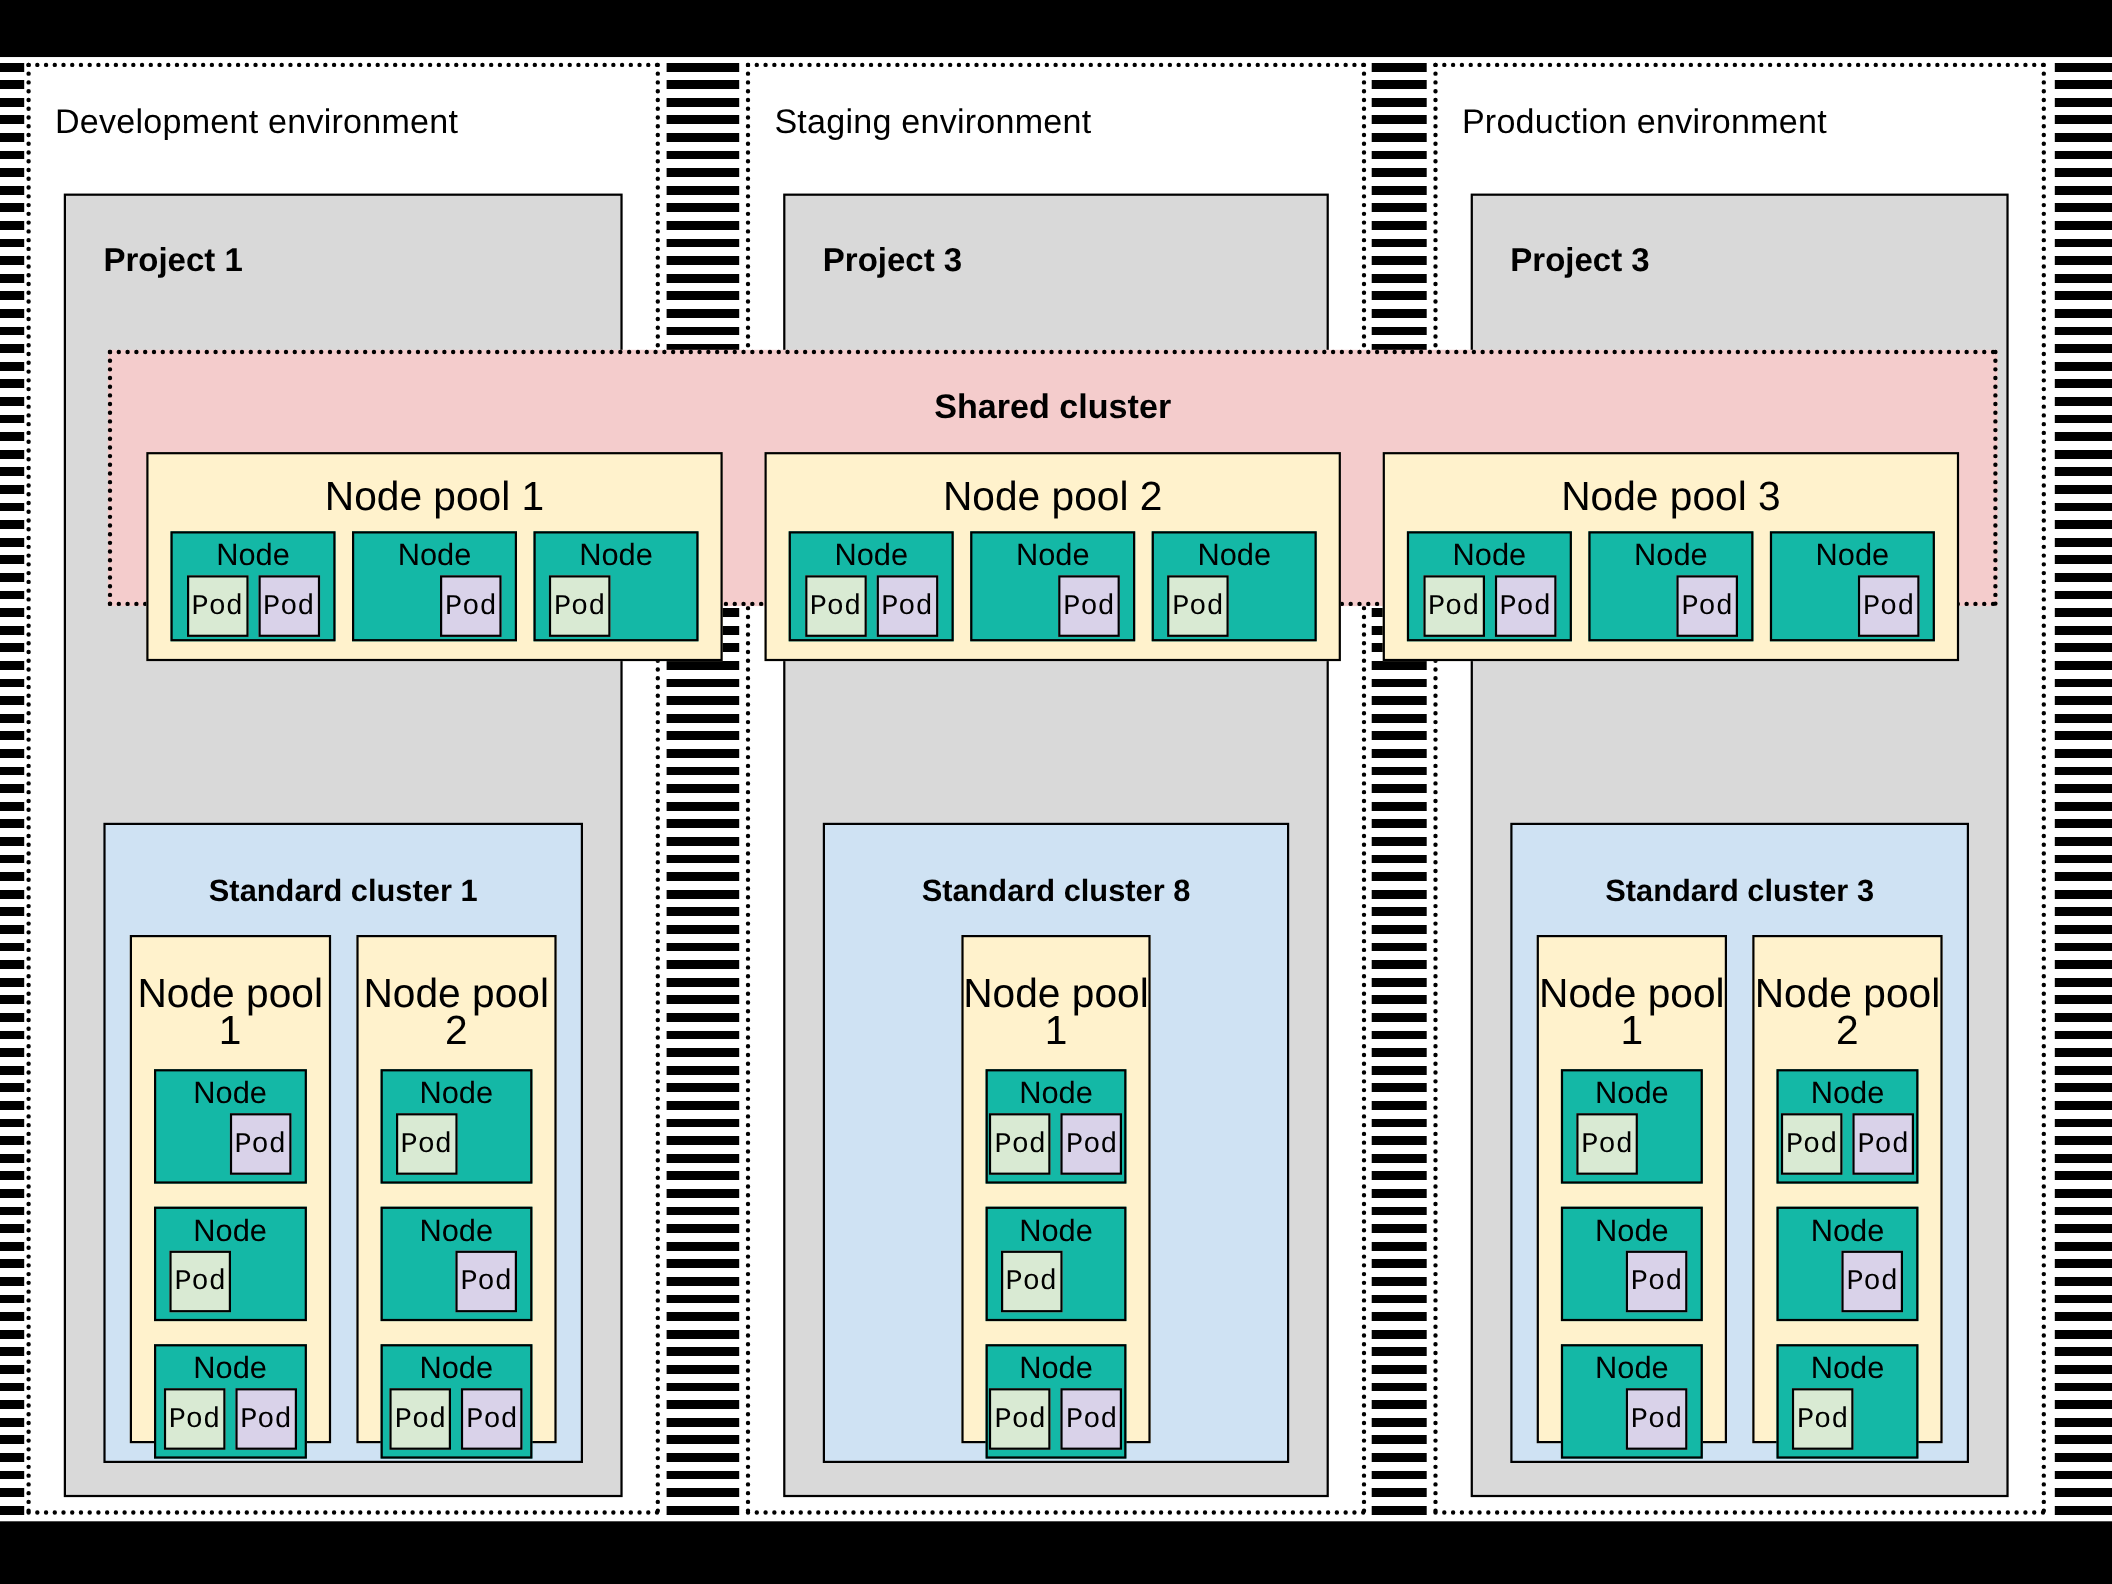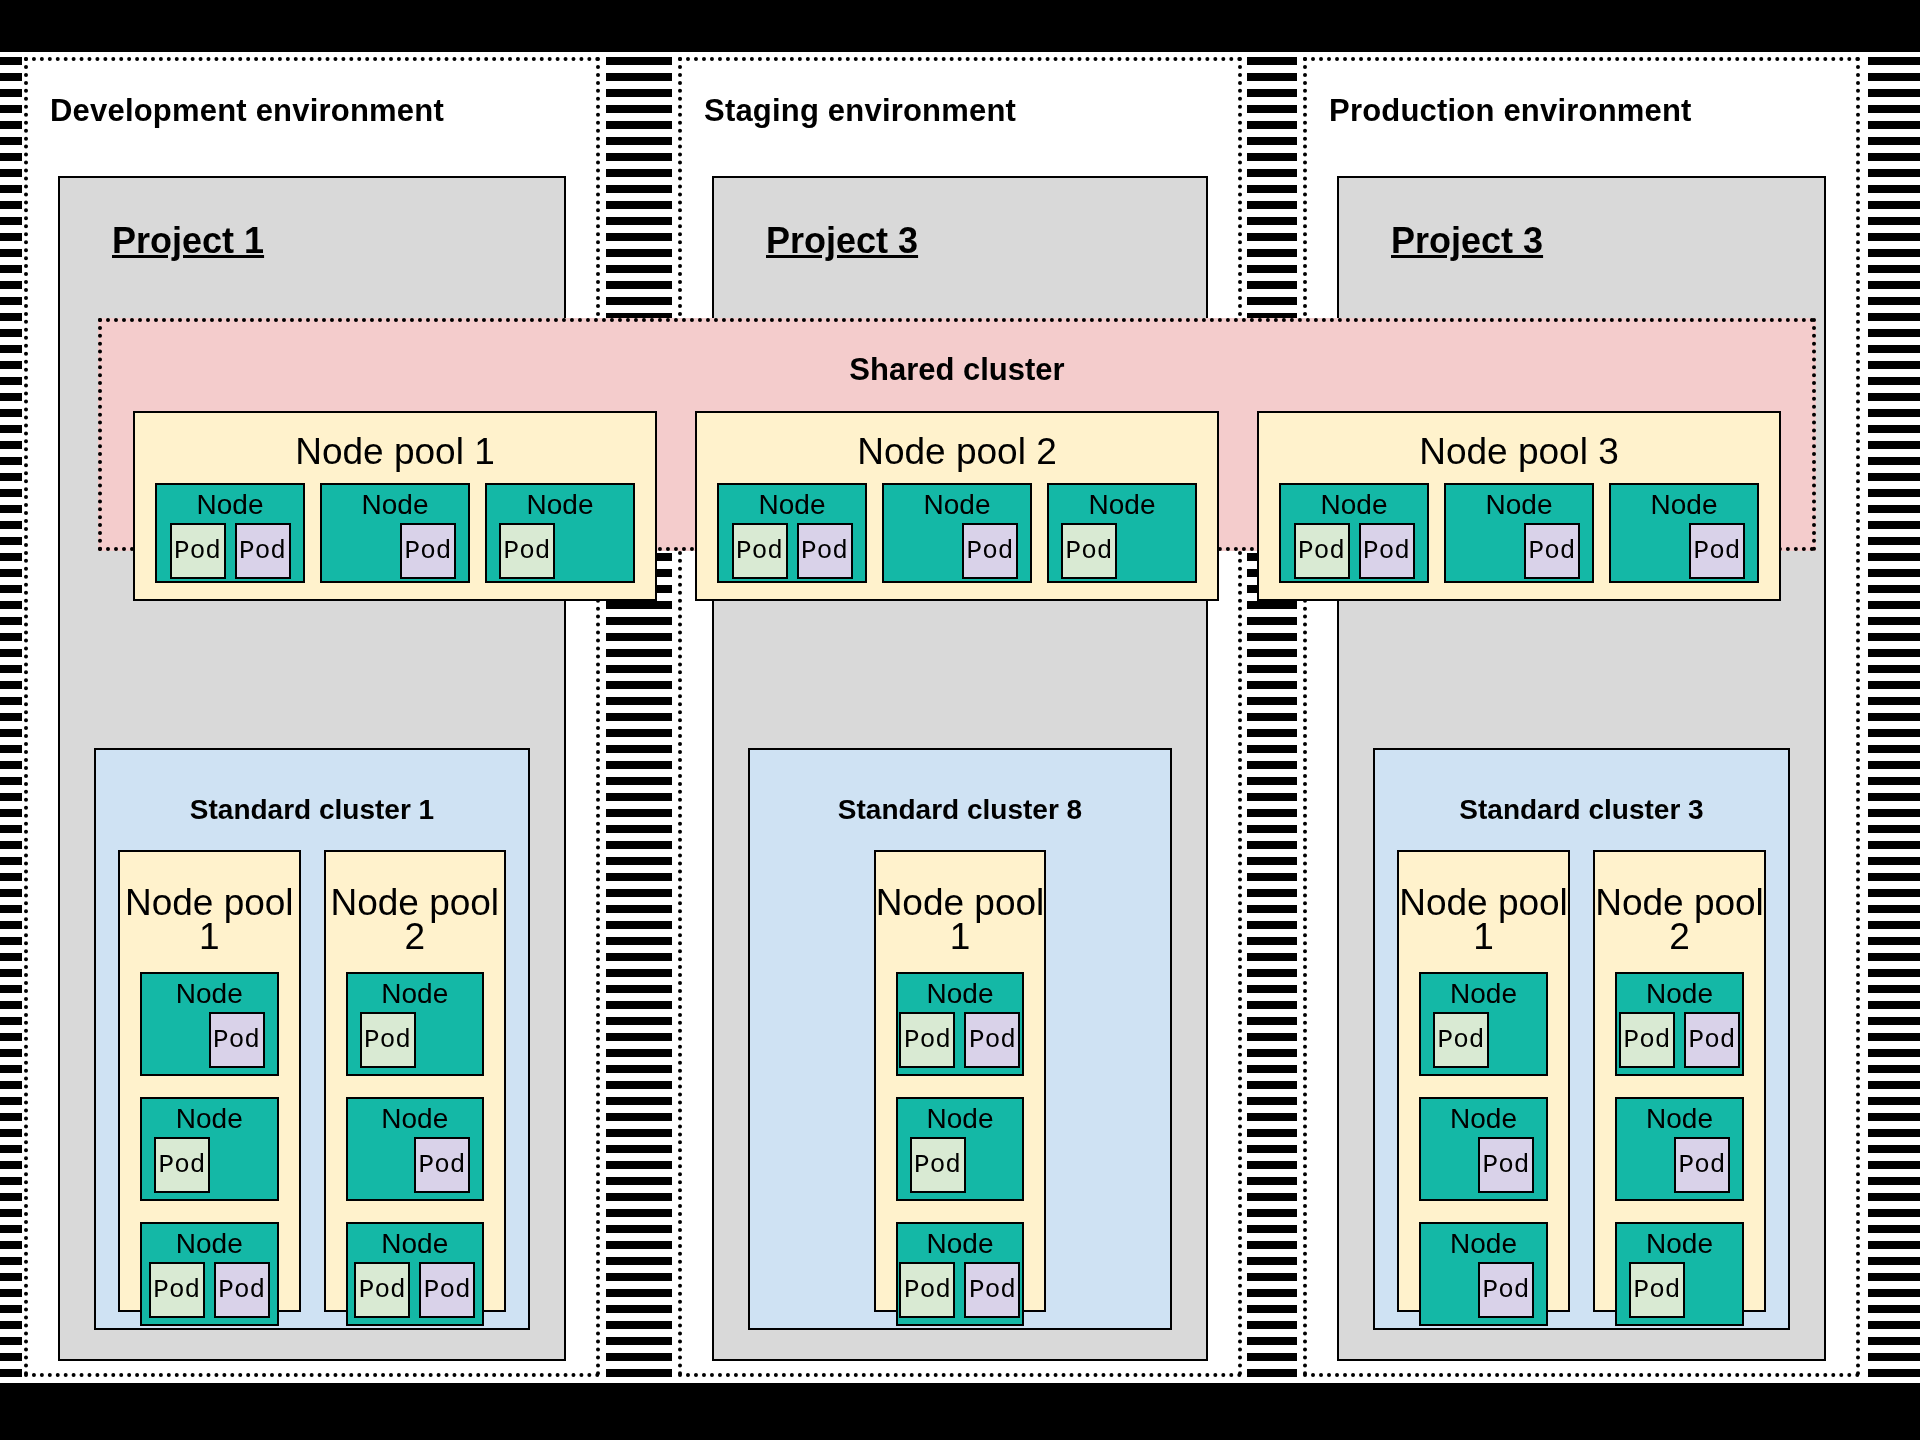--- a/index.html
+++ b/index.html
@@ -17,25 +17,25 @@
   .stripe.s-mid0{left:606px;width:66px;}
   .stripe.s-mid1{left:1247px;width:50px;}
   .stripe.s-right{left:1868px;width:52px;}
 
   
   .env{position:absolute;top:5px;height:1320px;border:4px dotted #000;background:#fff;
        box-sizing:border-box;z-index:1;}
   .env-0{left:24px;width:576px;}
   .env-1{left:678px;width:564px;}
   .env-2{left:1303px;width:557px;}
-  .env-title{margin:32px 0 0 22px;font-size:31px;font-weight:bold;letter-spacing:.2px;}
+  .env-title{margin:32px 0 0 22px;font-size:31px;font-weight:normal;letter-spacing:.2px;}
 
   .project{position:absolute;left:30px;right:30px;top:115px;height:1185px;
            background:#D9D9D9;border:2px solid #000;box-sizing:border-box;}
-  .project-title{margin:42px 0 0 52px;font-size:36px;font-weight:bold;text-decoration:underline;}
+  .project-title{margin:42px 0 0 34px;font-size:30px;font-weight:bold;}
 
   
   .std-cluster{position:absolute;left:34px;right:34px;top:570px;height:582px;
                background:#CFE2F3;border:2px solid #000;box-sizing:border-box;}
   .std-title{margin-top:44px;text-align:center;font-size:28px;font-weight:bold;}
   .std-pools{position:absolute;left:22px;right:22px;top:100px;bottom:16px;
              display:flex;gap:23px;justify-content:center;}
   .std-pool{flex:1;background:#FFF2CC;border:2px solid #000;box-sizing:border-box;min-width:0;}
   .std-cluster.single .std-pool{flex:0 0 46%;}
   .pool-title{text-align:center;font-weight:normal;font-size:37px;margin-top:34px;line-height:34px;}

